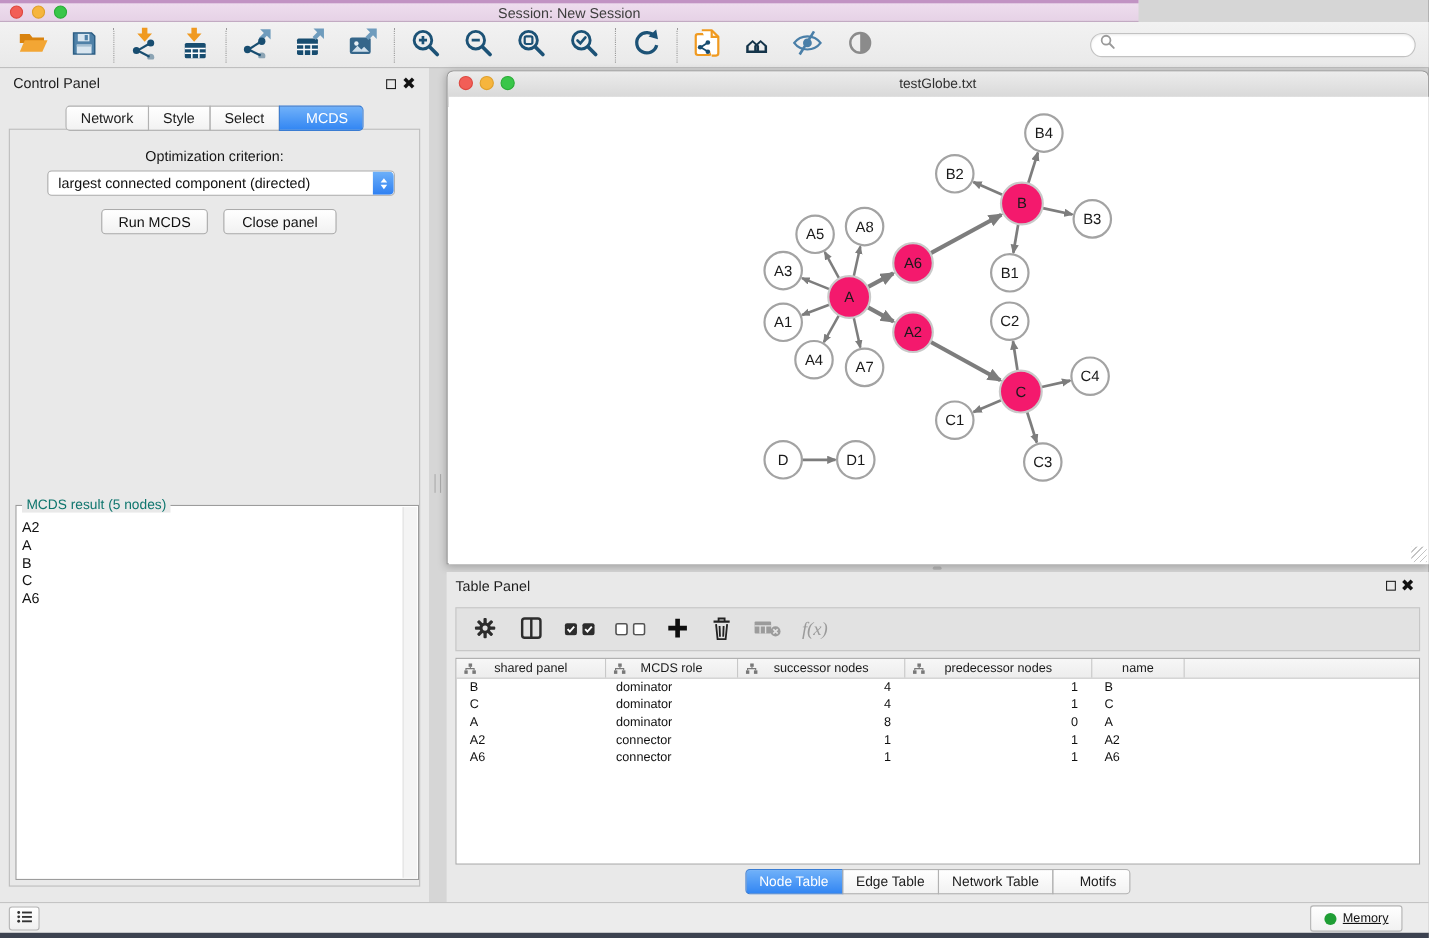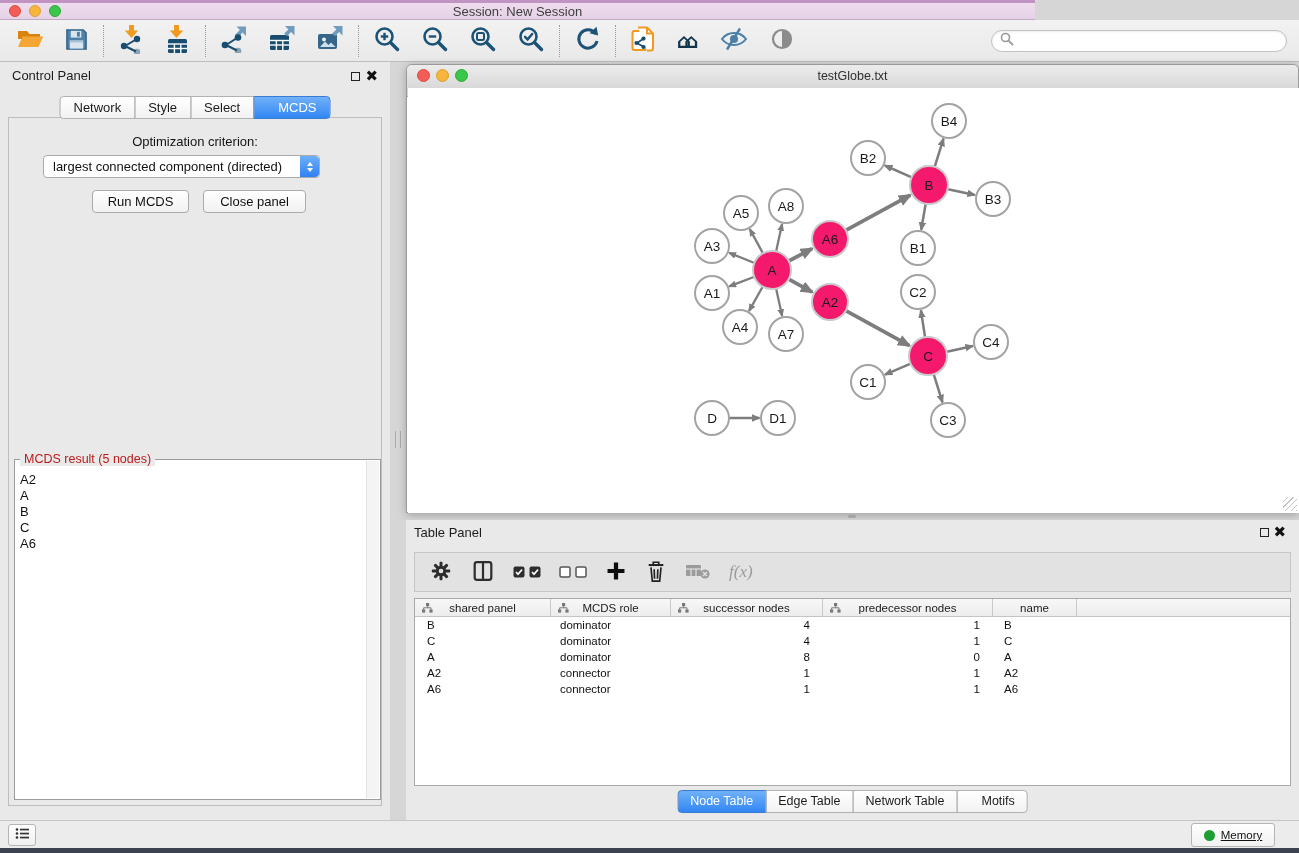--- a/index.html
+++ b/index.html
@@ -40,32 +40,32 @@
   .cp-float { right:30px; top:10px; } .cp-close { right:12px; top:8px; }
   .seg { display:flex; }
   .seg .tab { padding:3px 13px; font-size:13px; color:#1c1c1c; background:linear-gradient(#ffffff,#f2f2f2);
     border:1px solid #b2b2b2; margin-left:-1px; line-height:15px; }
   .seg .tab:first-child { border-radius:4px 0 0 4px; margin-left:0; }
   .seg .tab:last-child { border-radius:0 4px 4px 0;padding-left:24px; }
   .seg .tab.selected { background:linear-gradient(#70b1f9,#3286f3); color:#fff; border-color:#3a7cd2; }
   .cp-tabs { position:absolute; top:34px; left:50%; transform:translateX(-50%); z-index:2; }
   .cp-body { position:absolute; left:8px; top:55px; width:374px; height:689px; border:1px solid #bdbdbd; background:#e9e9e9; }
   .opt-label { position:absolute; left:0; top:72px; width:100%; text-align:center; font-size:13px; color:#141414; }
-  .dropdown { position:absolute; left:43px; top:93px; width:277px; height:23px; background:#fff;
+  .dropdown { position:absolute; left:43px; top:93px; width:316px; height:23px; background:#fff;
     border:1px solid #ababab; border-radius:4px; display:flex; align-items:center; overflow:hidden; }
   .dropdown .dval { flex:1; font-size:13px; color:#111; padding-left:9px; white-space:nowrap; }
   .stepper { width:19px; height:100%; background:linear-gradient(#6db0f9,#2f80f2); border-radius:0 4px 4px 0;
     display:flex; flex-direction:column; align-items:center; justify-content:center; gap:2px; }
   .chev-up { width:0; height:0; border-left:3.5px solid transparent; border-right:3.5px solid transparent; border-bottom:4.5px solid #fff; }
   .chev-dn { width:0; height:0; border-left:3.5px solid transparent; border-right:3.5px solid transparent; border-top:4.5px solid #fff; }
   .cp-btn { position:absolute; top:128px; height:23px; background:linear-gradient(#ffffff,#f1f1f1);
     border:1px solid #ababab; border-radius:4px; font-size:13px; color:#111; font-family:"Liberation Sans",sans-serif; }
   .btn-run { left:92px; width:97px; } .btn-close { left:203px; width:103px; }
   .groupbox { position:absolute; left:14px; top:397px; width:367px; height:341px; border:1px solid #9c9c9c; background:#fff; }
-  .grouplabel { position:absolute; left:20px; top:390px; background:#e9e9e9; padding:0 4px; font-size:12.5px; color:#b91c1c; z-index:2; }
+  .grouplabel { position:absolute; left:20px; top:390px; background:#e9e9e9; padding:0 4px; font-size:12.5px; color:#0f766e; z-index:2; }
   .rlist { position:absolute; left:2px; top:12px; right:15px; bottom:2px; overflow:hidden; }
   .ritem { font-size:13px; color:#111; line-height:16px; padding-left:3px; }
   .vtrack { position:absolute; right:1px; top:1px; bottom:1px; width:13px; background:#f4f4f4; border-left:1px solid #e2e2e2; }
   
   .vsplit-handle { position:absolute; left:395px; top:431px; width:6px; height:17px;
     border-left:1px solid #aaa; border-right:1px solid #aaa; }
   .hsplit-handle { position:absolute; left:848px; top:515px; width:8px; height:3px; background:#b5b5b5; border-radius:2px; }
   
   .netwin { position:absolute; left:406px; top:64px; width:893px; height:449px;
     border:1px solid #9a9a9a; border-radius:6px 6px 0 0; box-shadow:0 2px 8px rgba(0,0,0,.25); background:#fff; }

